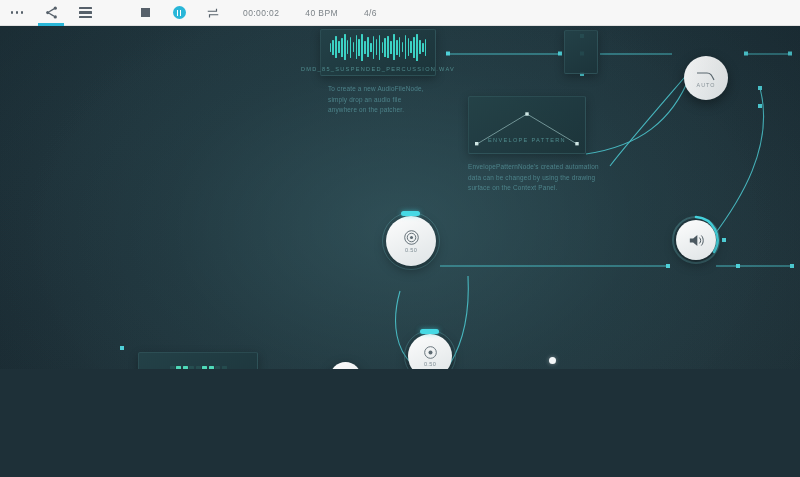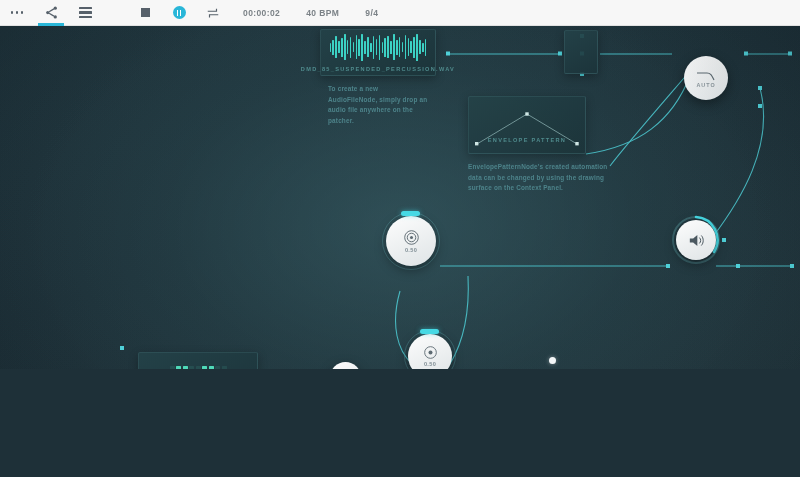--- a/index.html
+++ b/index.html
@@ -1,21 +1,21 @@
 <!DOCTYPE html>
 <html><head>
 <meta charset="utf-8">
 <style>
   * { margin:0; padding:0; box-sizing:border-box; }
   html,body { width:800px; height:477px; overflow:hidden; }
   body {
     font-family:"Liberation Sans", sans-serif;
     background:#1e3038;
   }
-  #app { position:relative; width:800px; height:369px; overflow:hidden;font-weight:bold; }
+  #app { position:relative; width:800px; height:369px; overflow:hidden; }
 
   
   .toolbar {
     position:absolute; top:0; left:0; width:800px; height:26px;
     background:#f7f7f7; border-bottom:1px solid #e2e2e2;
     display:flex; align-items:center; z-index:40;
   }
   .tb-btn {
     position:relative; height:26px; min-width:34px;
     display:flex; align-items:center; justify-content:center;
@@ -163,21 +163,21 @@
       <svg width="14" height="14" viewBox="0 0 24 24">
         <g fill="none" stroke="#56606a" stroke-width="2" stroke-linecap="square">
           <polyline points="4,9 18,9 18,5.5"></polyline>
           <polyline points="20,15 6,15 6,18.5"></polyline>
         </g>
       </svg>
     </div>
 
     <div class="tb-text">00:00:02</div>
     <div class="tb-text">40 BPM</div>
-    <div class="tb-text">9/4</div>
+    <div class="tb-text">4/6</div>
   </div>
 
   <div class="canvas">
 
     <svg class="wires">
       <g stroke="#4fd0d8" stroke-width="1" fill="none" opacity=".82">
 
         <line x1="448" y1="28" x2="560" y2="28"></line>
 
         <line x1="600" y1="28" x2="672" y2="28"></line>

